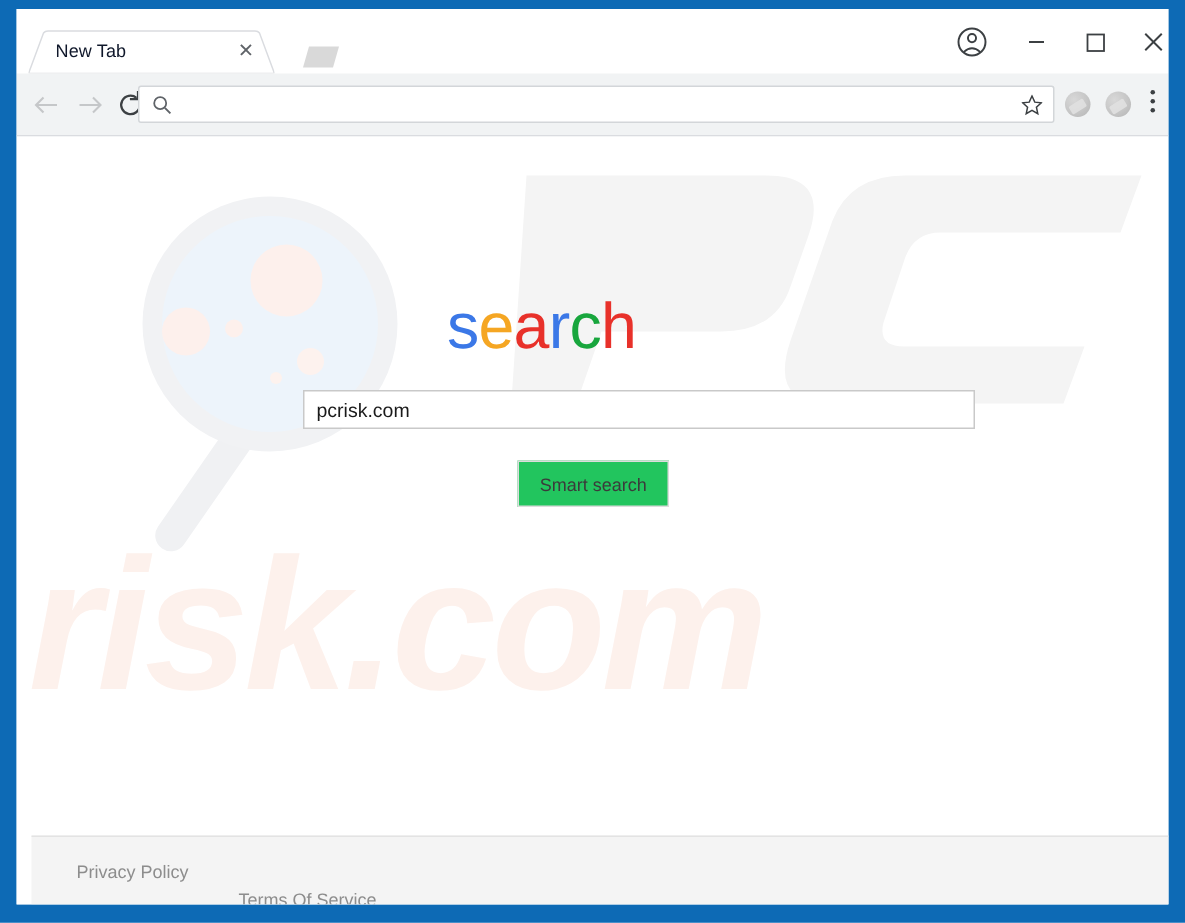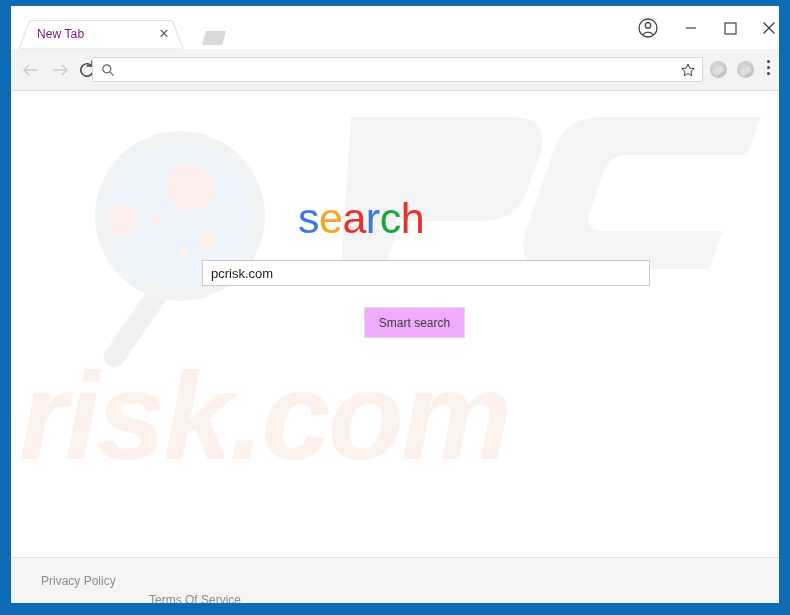--- a/index.html
+++ b/index.html
@@ -51,21 +51,21 @@
   }
   #tab-newtab .tab-shape {
     position: absolute;
     left: 0; top: 0;
     width: 164px; height: 29px;
   }
   #tab-newtab .tab-label {
     position: absolute;
     left: 18px; top: 7px;
     font-size: 12px;
-    color: #701a75;
+    color: #0f172a;
     white-space: nowrap;
     letter-spacing: .1px;
   }
   #tab-close-icon {
     position: absolute;
     right: 12px; top: 7px;
     width: 14px; height: 14px;
     color: #5f6368;
     font-size: 13px;
     line-height: 14px;
@@ -232,35 +232,34 @@
     font-family: "Liberation Sans", sans-serif;
     font-size: 13px;
     color: #1a1a1a;
     outline: none;
   }
 
   #smart-search-button {
     position: absolute;
     left: 334px; top: 216px;
     width: 101px; height: 31px;
-    background: #f0abfc;
+    background: #22c55e;
     border: 1px solid #dcdcdc;
     box-sizing: border-box;
     font-family: "Liberation Sans", sans-serif;
     font-size: 12px;
     color: #3b3b3b;
     cursor: pointer;
     padding: 0;
-    margin-left: 19px;
   }
 
   
   #footer {
     position: absolute;
-    left: 0; bottom: 0;
+    left: 10px; bottom: 0;
     width: 768px; height: 46px;
     background: #f4f4f4;
     border-top: 1px solid #e3e3e3;
     box-sizing: border-box;
   }
   #footer a {
     position: absolute;
     top: 16px;
     font-size: 12px;
     color: #8d8d8d;

